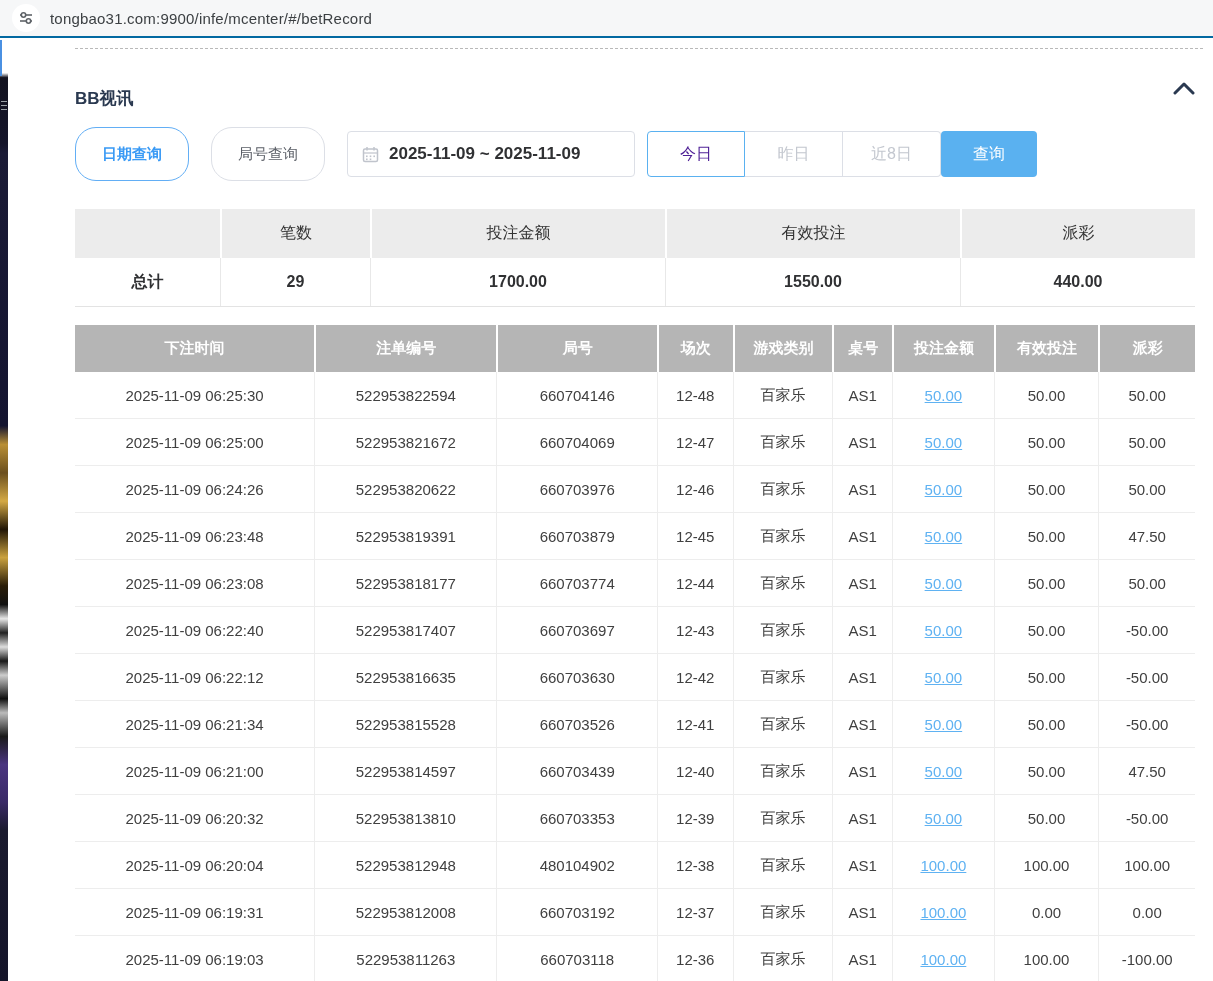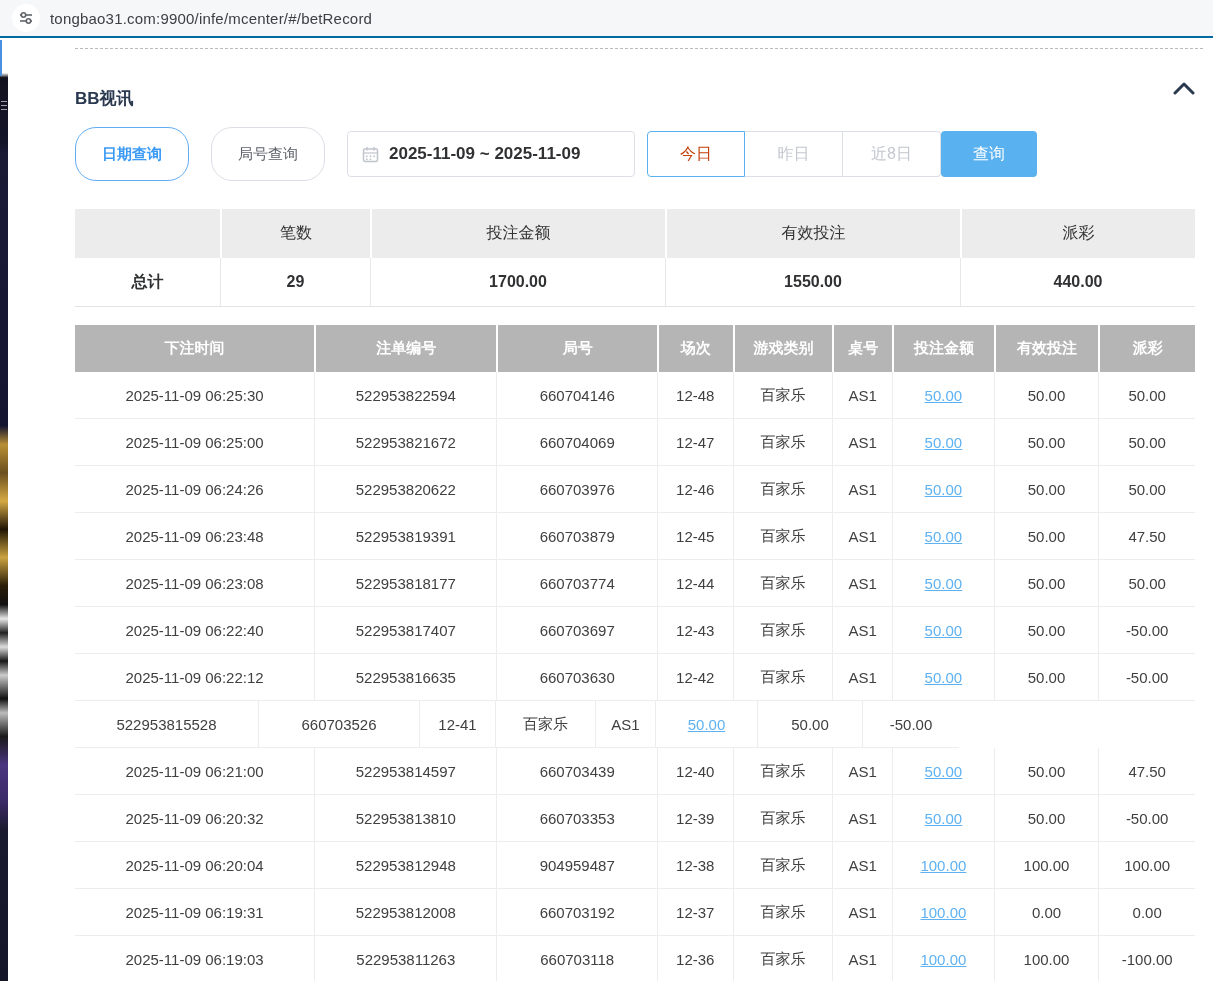--- a/index.html
+++ b/index.html
@@ -66,21 +66,21 @@
   .date-box .cal{margin:0 10px 0 14px;display:flex;}
   .date-box .date-text{font-size:17px;font-weight:bold;color:#303133;}
   .seg-group{margin-left:12px;display:flex;height:46px;box-sizing:border-box;}
   .seg{
     width:98px;height:46px;background:#fff;box-sizing:border-box;
     display:flex;align-items:center;justify-content:center;
     font-size:16px;cursor:pointer;border:1px solid #dcdfe6;border-left-width:0;
   }
   .seg:first-child{border-left-width:1px;border-radius:4px 0 0 4px;}
   .seg:last-child{border-radius:0 4px 4px 0;}
-  .seg.active{border:1px solid #5ab1f0;color:#c2410c;}
+  .seg.active{border:1px solid #5ab1f0;color:#4c1d95;}
   .seg.muted{color:#c3c7cf;}
   .search-btn{
     width:96px;height:46px;border:none;border-radius:4px;
     background:#5ab1f0;color:#ffffff;font-size:16px;cursor:pointer;
     font-family:inherit;
   }
   
   .summary{width:1120px;margin-top:28px;border-bottom:1px solid #e3e3e3;}
   .sum-row{display:flex;}
   .sum-cell{
@@ -292,20 +292,21 @@
           <div class="t-cell c3">12-42</div>
           <div class="t-cell c4">百家乐</div>
           <div class="t-cell c5">AS1</div>
           <div class="t-cell c6">
             <a class="amount-link">50.00</a>
           </div>
           <div class="t-cell c7">50.00</div>
           <div class="t-cell c8 neg">-50.00</div>
         </div>
         <div class="t-row body">
+          <div class="t-cell c0">2025-11-09 06:21:34</div>
           <div class="t-cell c1">522953815528</div>
           <div class="t-cell c2">660703526</div>
           <div class="t-cell c3">12-41</div>
           <div class="t-cell c4">百家乐</div>
           <div class="t-cell c5">AS1</div>
           <div class="t-cell c6">
             <a class="amount-link">50.00</a>
           </div>
           <div class="t-cell c7">50.00</div>
           <div class="t-cell c8 neg">-50.00</div>
@@ -332,21 +333,21 @@
           <div class="t-cell c5">AS1</div>
           <div class="t-cell c6">
             <a class="amount-link">50.00</a>
           </div>
           <div class="t-cell c7">50.00</div>
           <div class="t-cell c8 neg">-50.00</div>
         </div>
         <div class="t-row body">
           <div class="t-cell c0">2025-11-09 06:20:04</div>
           <div class="t-cell c1">522953812948</div>
-          <div class="t-cell c2">904959487</div>
+          <div class="t-cell c2">480104902</div>
           <div class="t-cell c3">12-38</div>
           <div class="t-cell c4">百家乐</div>
           <div class="t-cell c5">AS1</div>
           <div class="t-cell c6">
             <a class="amount-link">100.00</a>
           </div>
           <div class="t-cell c7">100.00</div>
           <div class="t-cell c8">100.00</div>
         </div>
         <div class="t-row body">

